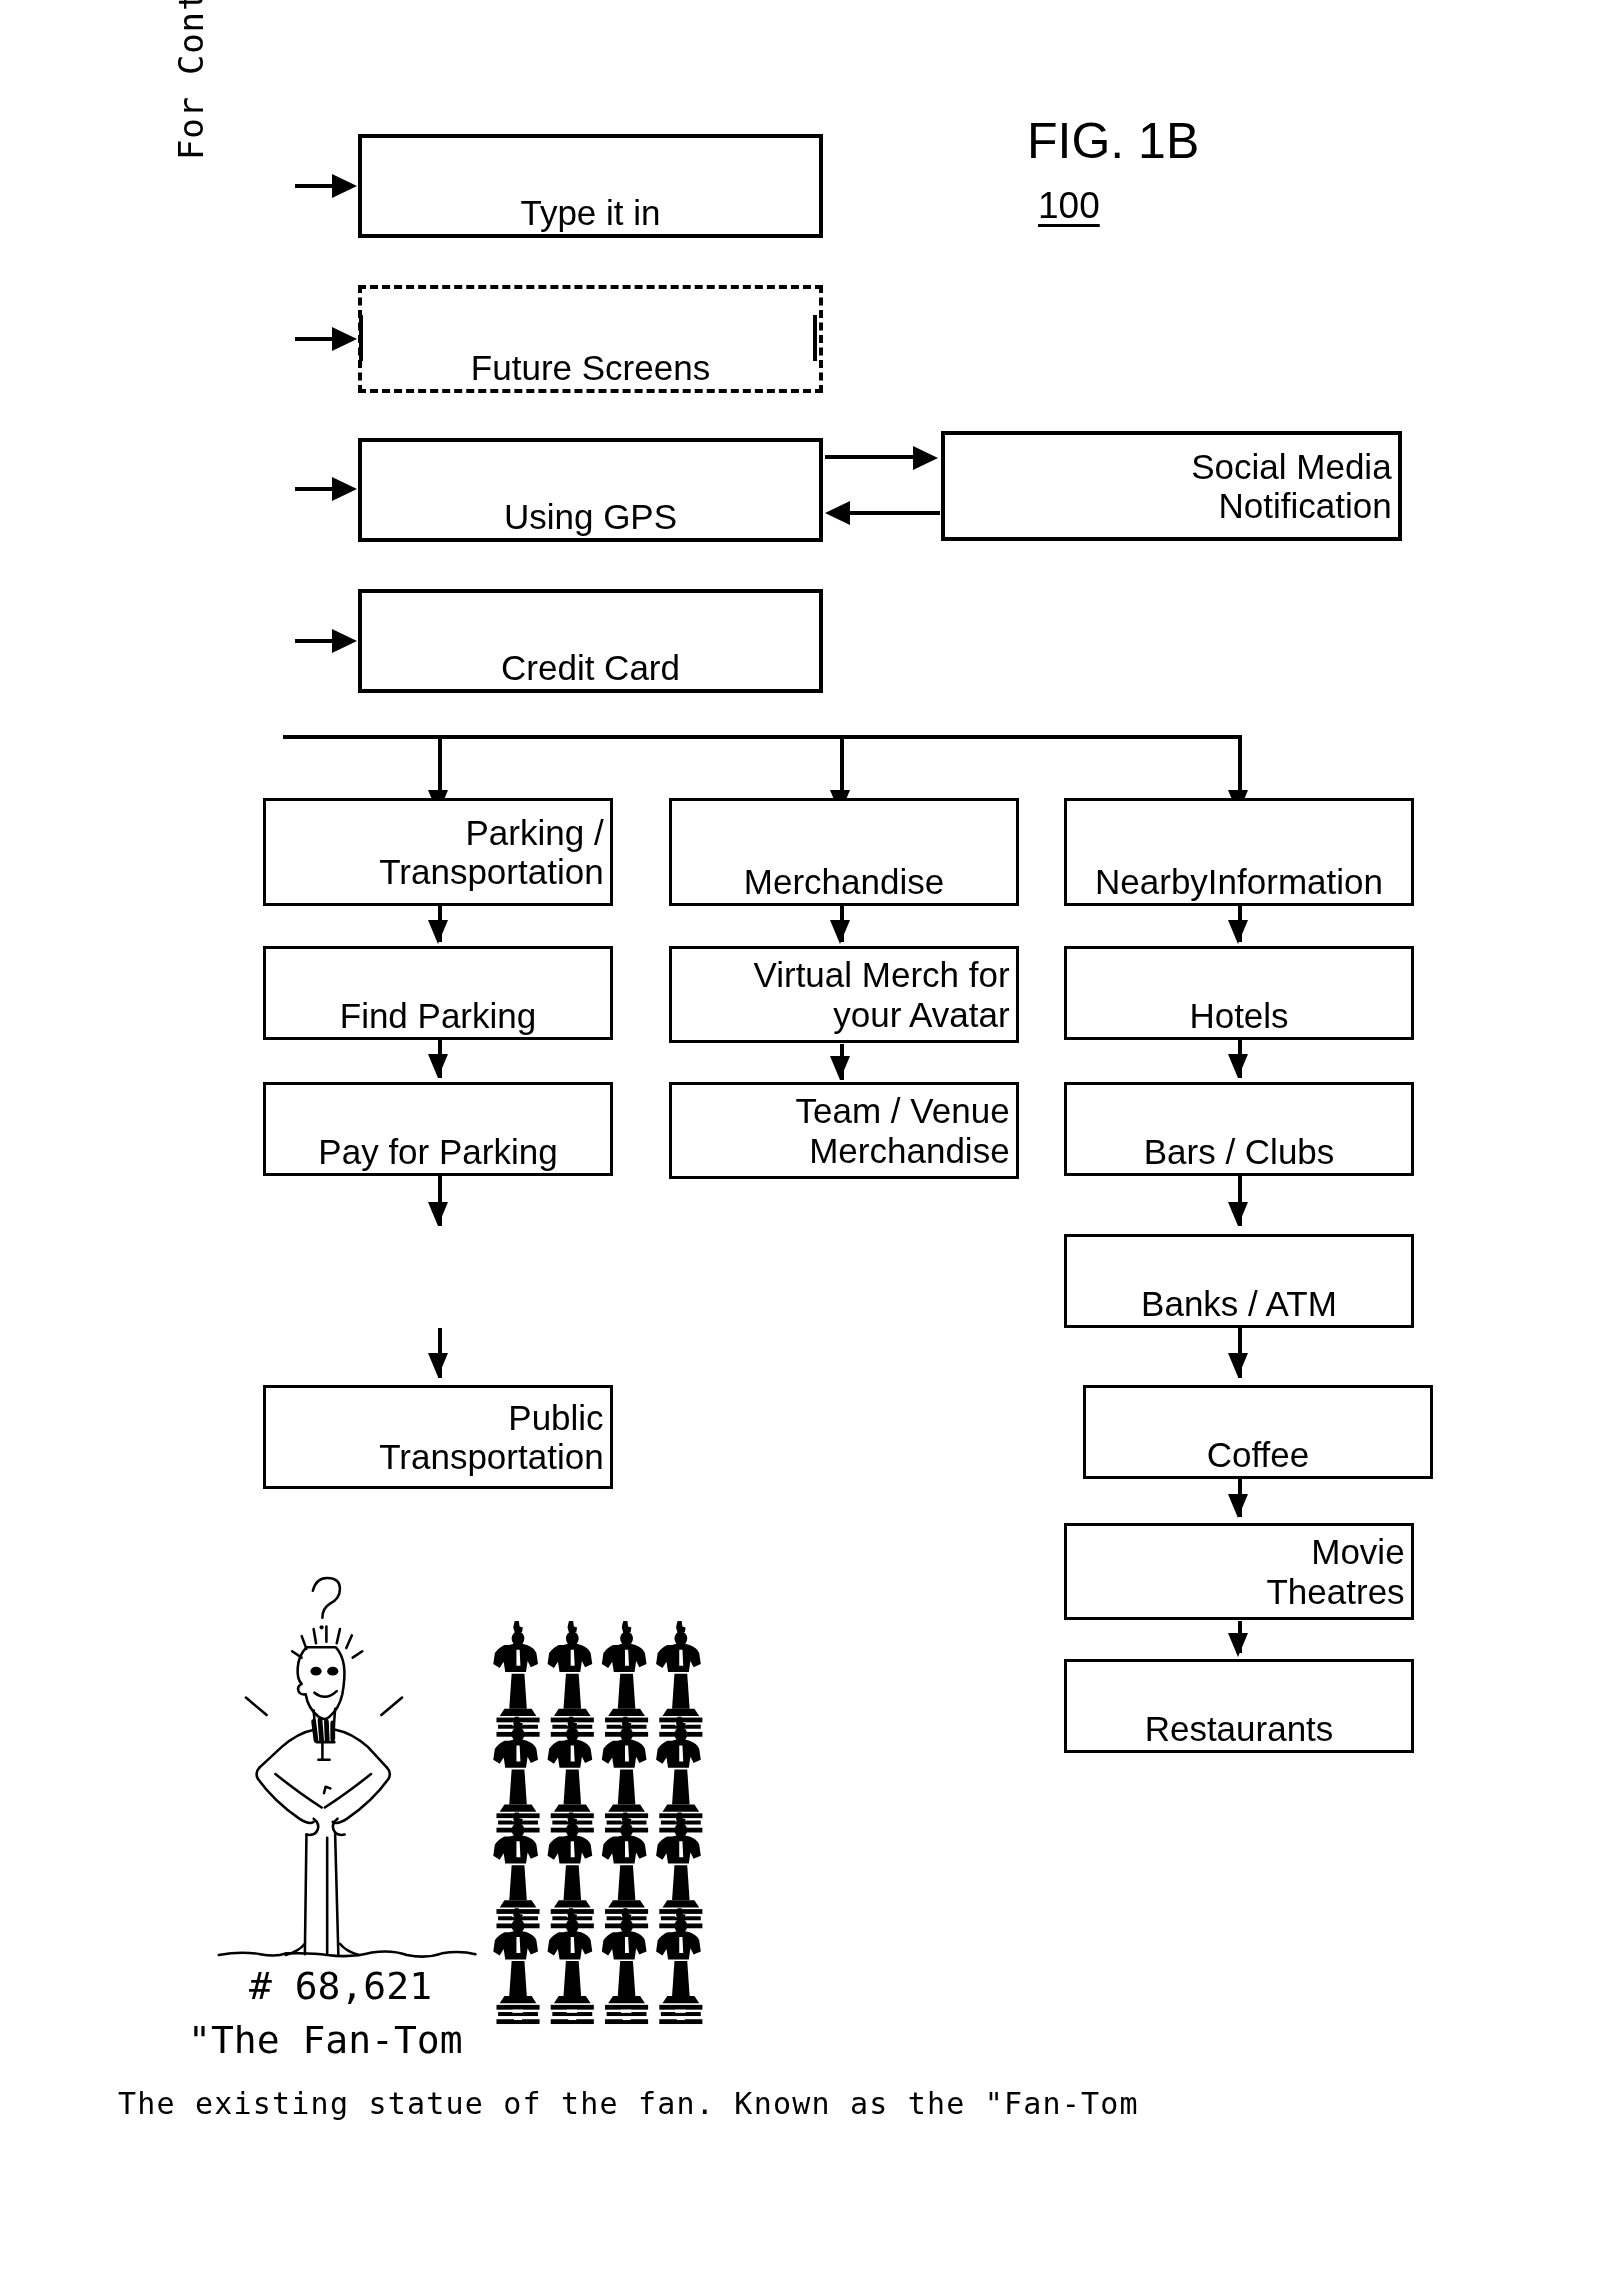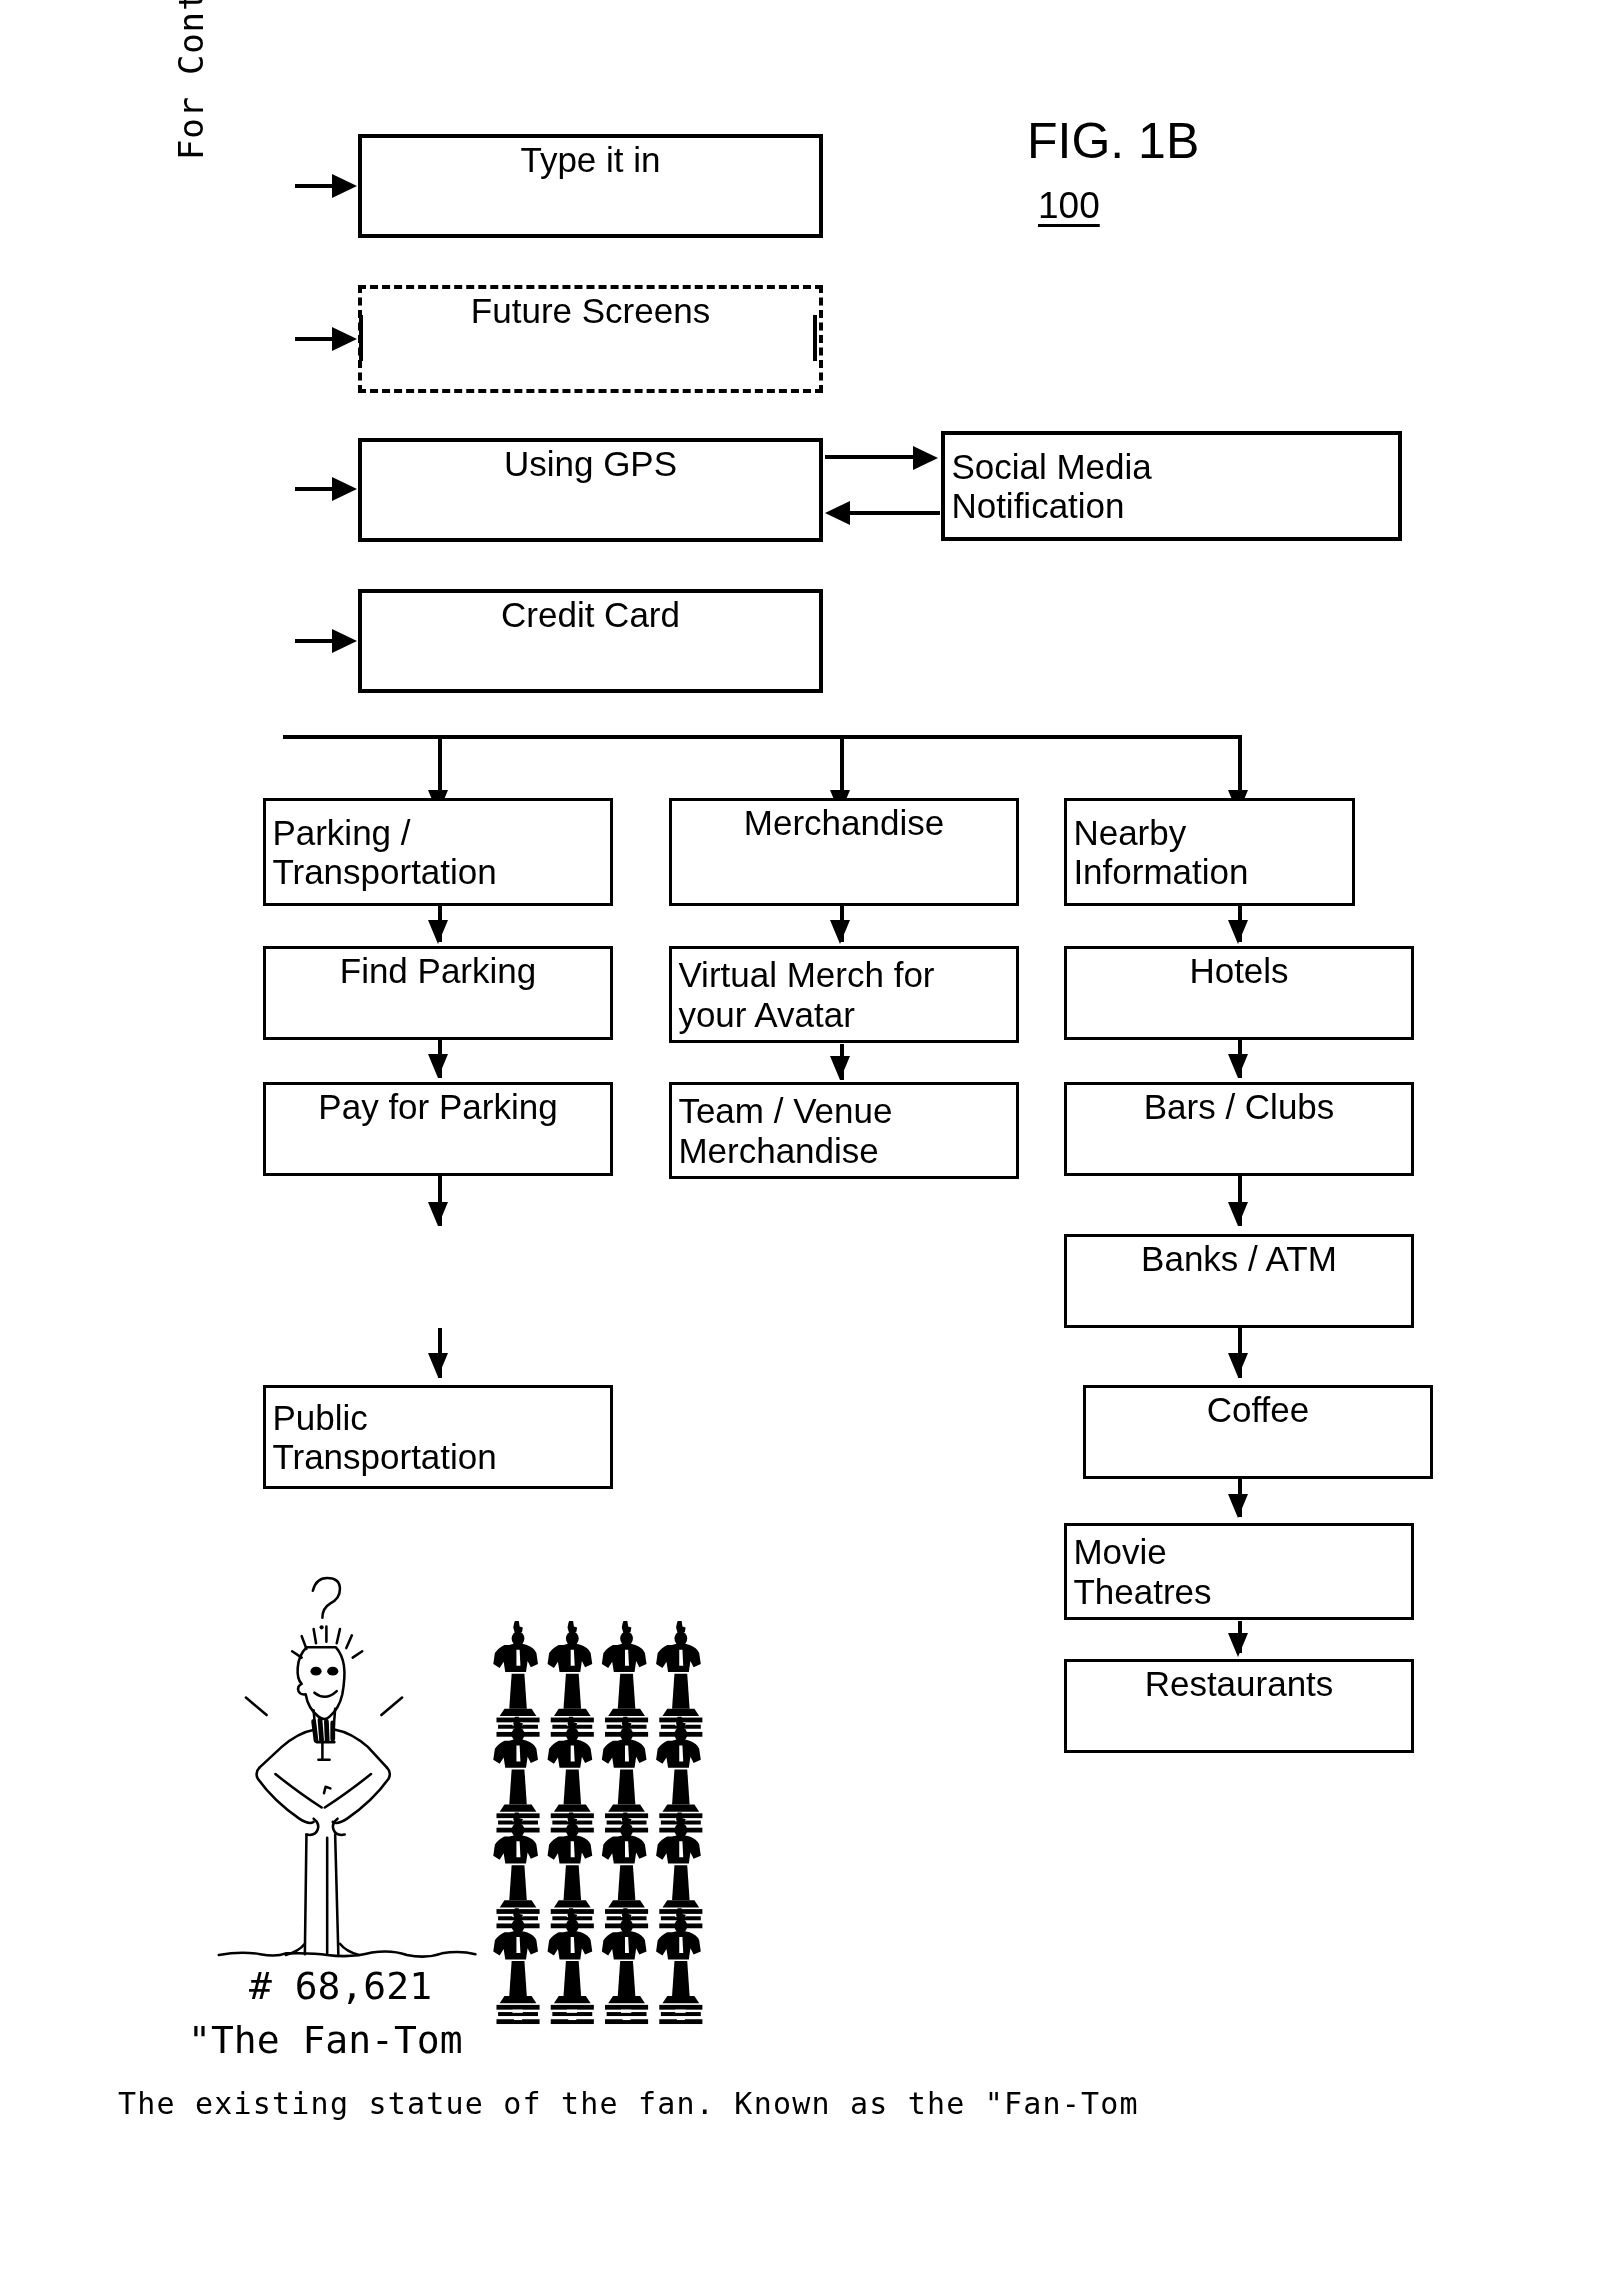--- a/index.html
+++ b/index.html
@@ -54,21 +54,21 @@
     
   }
 
   
   .box {
     position: absolute;
     box-sizing: border-box;
     border: 4px solid #000;
     background: #fff;
     display: flex;
-    align-items: flex-start;
+    align-items: flex-end;
     justify-content: center;
     text-align: center;
     font-size: 35px;
     line-height: 1.12;
     padding: 1.6px 6.4px;
   }
   .box.dashed {
     border-style: dashed;
     border-width: 4.8px;
   }
@@ -246,21 +246,21 @@
     <span>your Avatar</span>
   </div>
   <div class="vline" style="left:840px; top:1044px; height:36px;"></div>
   <div class="arrow-down" style="left:830px; top:1056px;"></div>
 
   <div class="box thin" style="left:669px; top:1082px; width:350px; height:97px; flex-direction:column;">
     <span>Team / Venue</span>
     <span>Merchandise</span>
   </div>
 
-  <div class="box thin" style="left:1064px; top:798px; width:291px; height:108px; flex-direction:column;">
+  <div class="box thin" style="left:1064px; top:798px; width:350px; height:108px; ">
     <span>Nearby</span>
     <span>Information</span>
   </div>
   <div class="vline" style="left:1238px; top:906px; height:36px;"></div>
   <div class="arrow-down" style="left:1228px; top:920px;"></div>
 
   <div class="box thin" style="left:1064px; top:946px; width:350px; height:94px;">
     <span>Hotels</span>
   </div>
   <div class="vline" style="left:1238px; top:1040px; height:38px;"></div>

